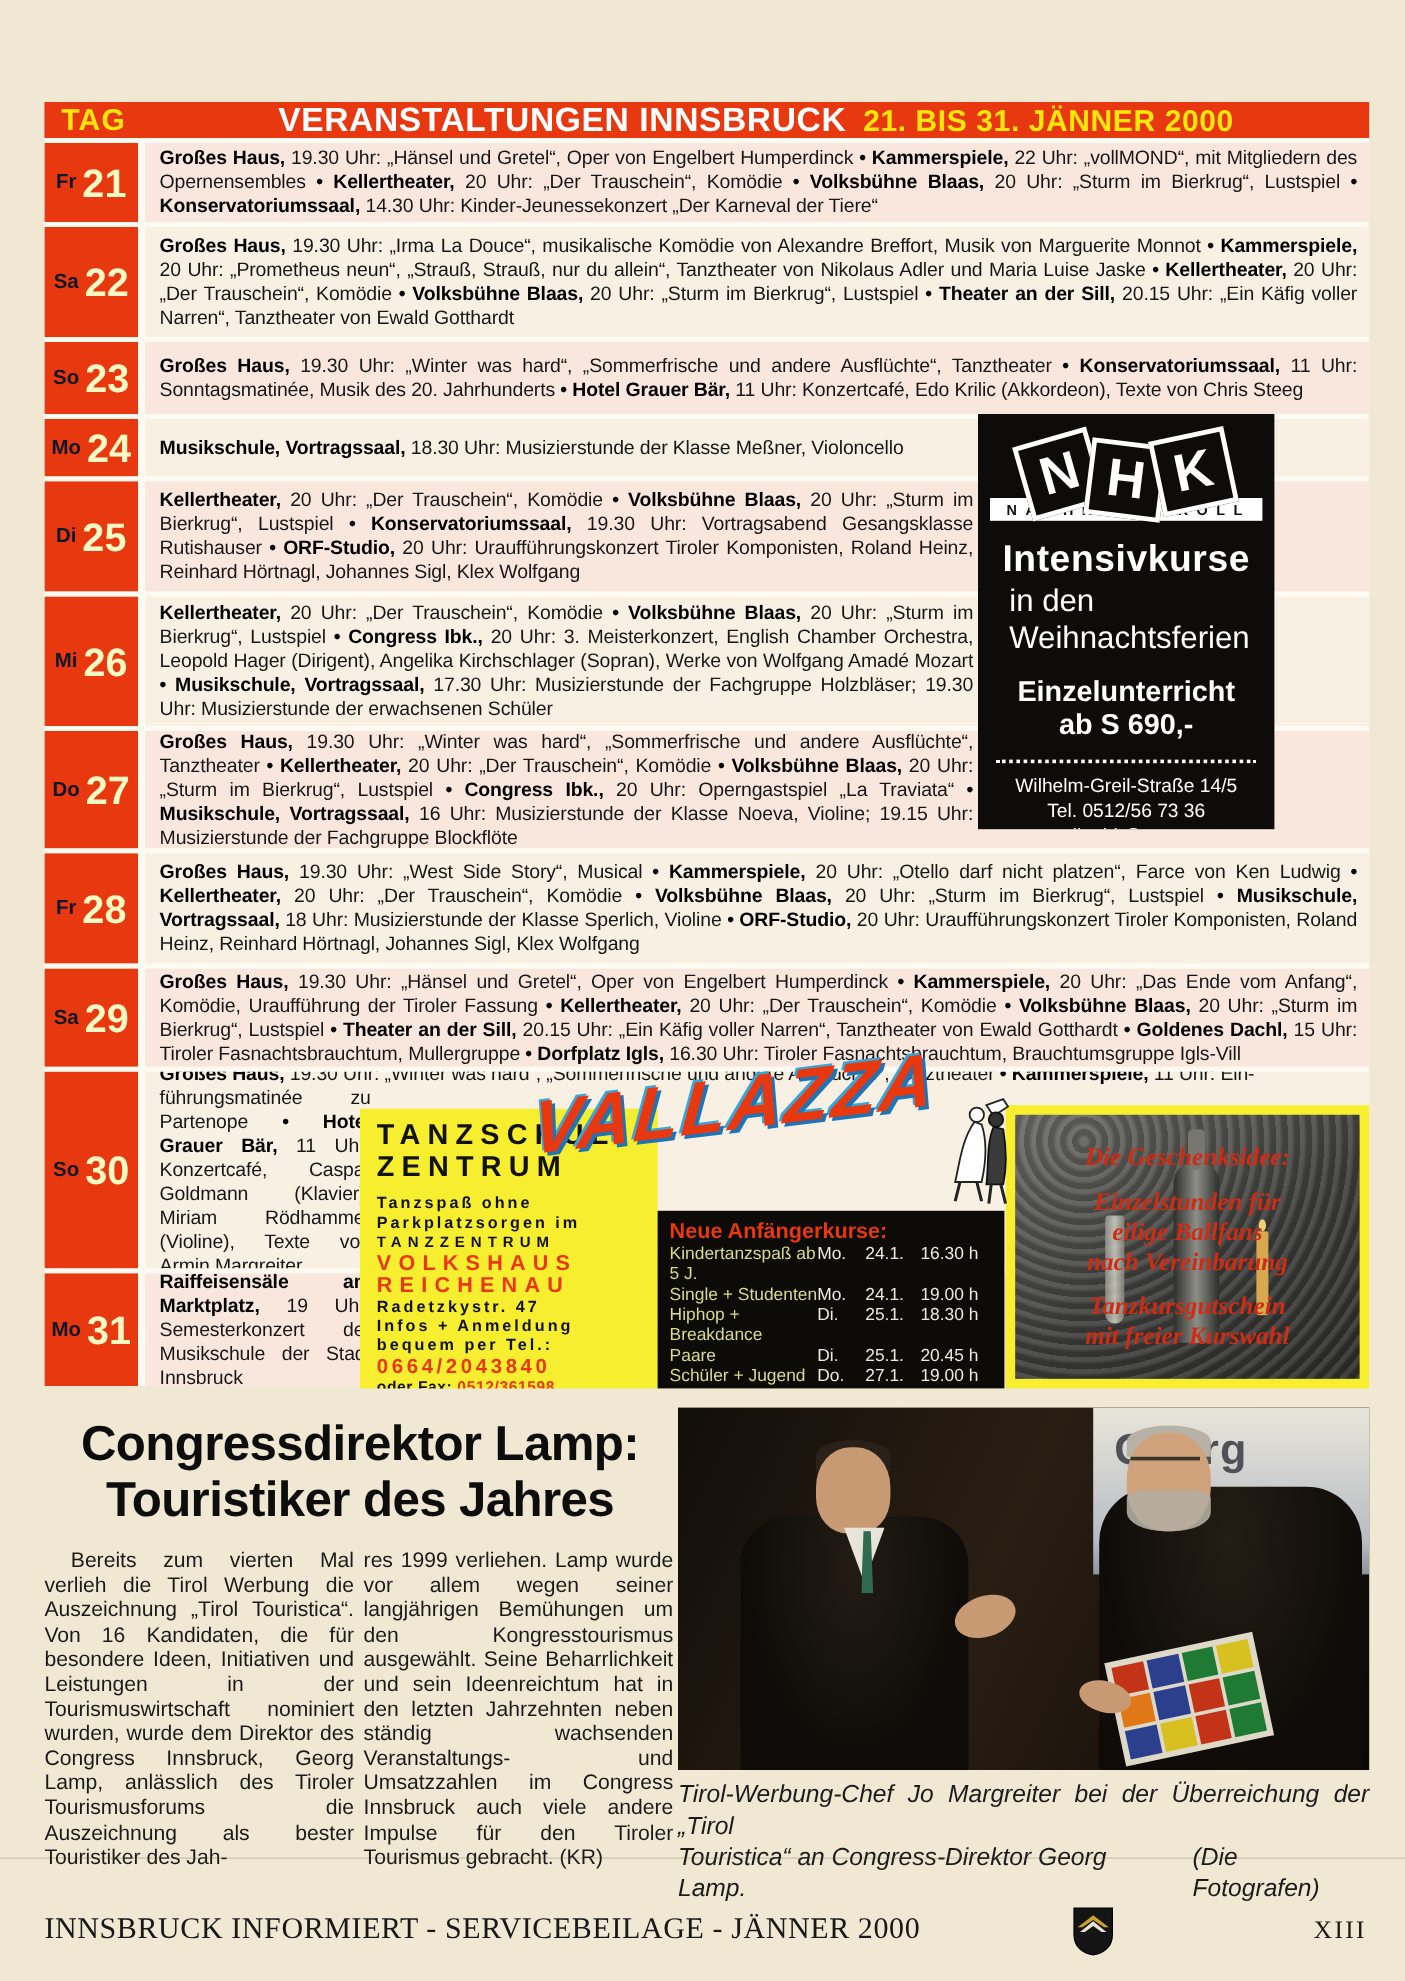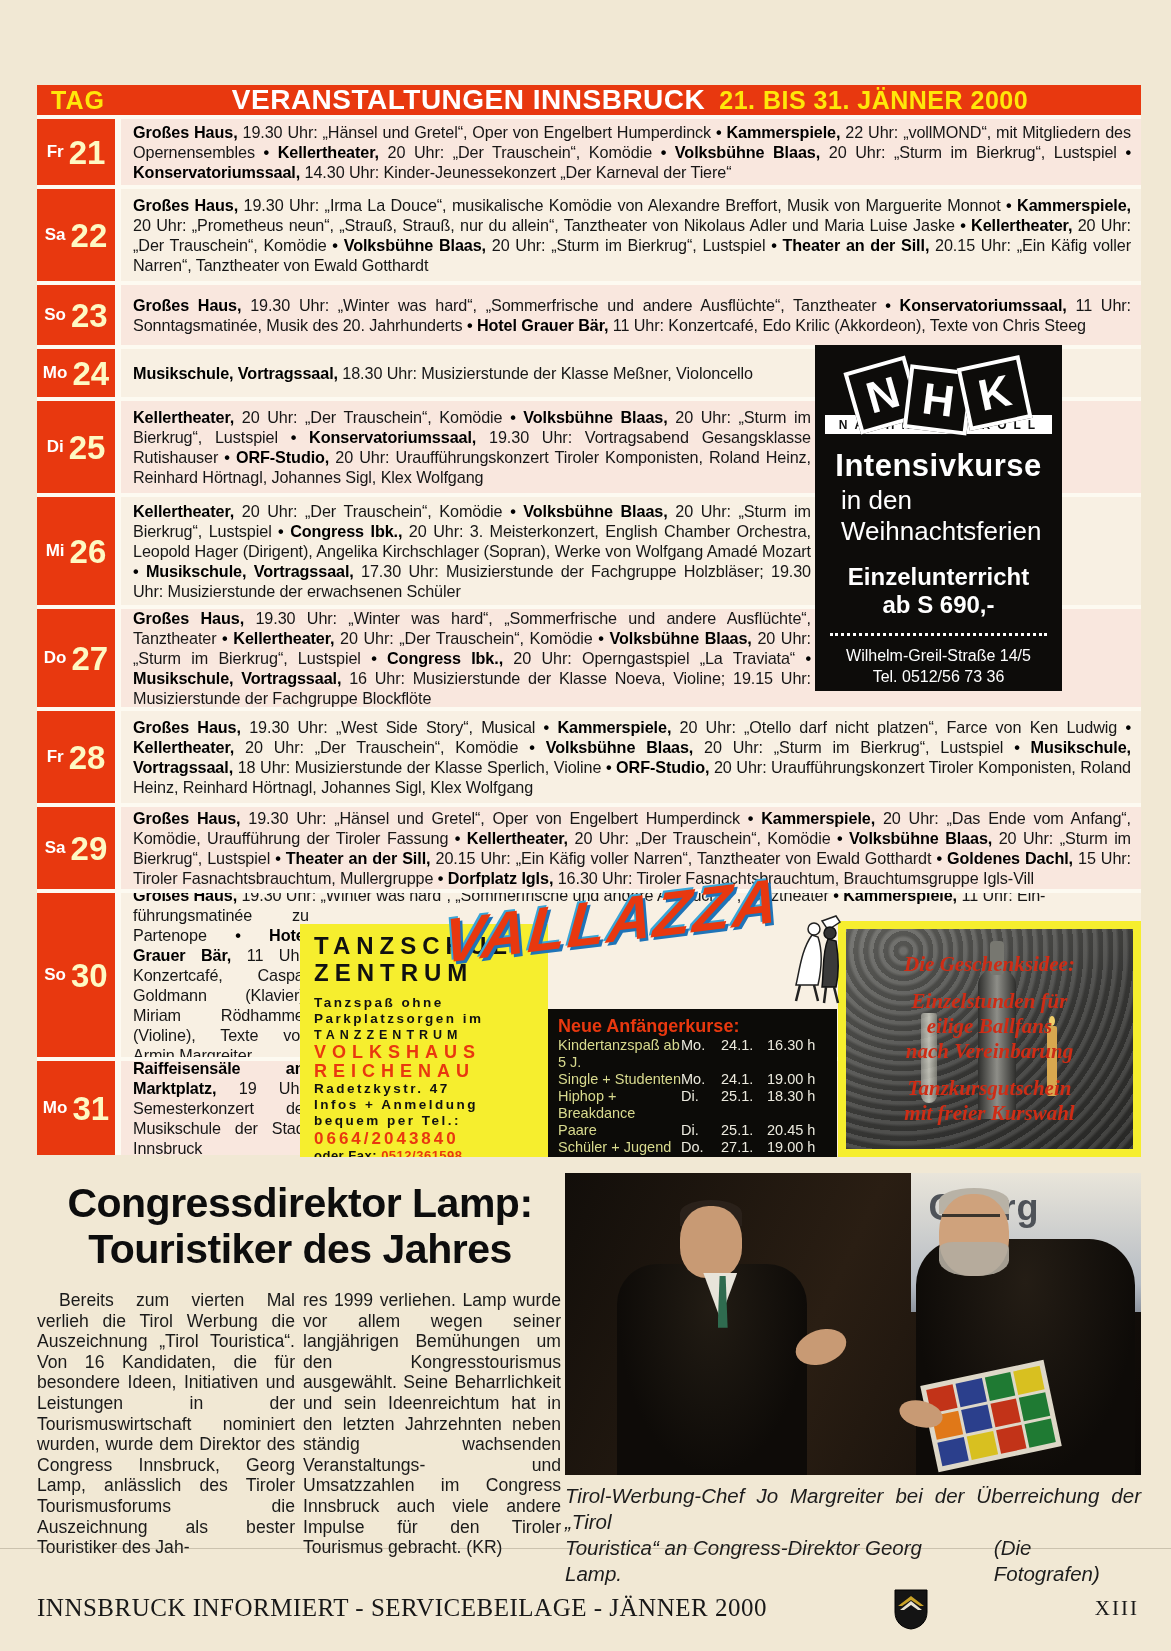--- a/index.html
+++ b/index.html
@@ -8,21 +8,21 @@
         font-family:"Liberation Sans",sans-serif;}
   
   .cal{position:absolute;left:37px;top:85px;width:1104px;background:#fdfaf1;}
   .cal-header{display:flex;align-items:center;height:30px;background:#e8380f;}
   .cal-header .tag{width:82px;text-align:center;color:#ffe70a;font-weight:bold;font-size:25px;letter-spacing:1px;}
   .cal-header .titlewrap{flex:1;text-align:center;}
   .cal-header .t1{color:#fff;font-weight:bold;font-size:28px;letter-spacing:.5px;}
   .cal-header .t2{color:#ffe70a;font-weight:bold;font-size:25px;margin-left:14px;letter-spacing:.5px;}
   .row{display:flex;margin-top:4px;overflow:hidden;}
   .daycell{width:78px;flex:0 0 78px;background:#e8380f;display:flex;align-items:center;justify-content:center;gap:5px;}
-  .daycell .wd{color:#ffffff;font-weight:bold;font-size:17px;}
+  .daycell .wd{color:#0f172a;font-weight:bold;font-size:17px;}
   .daycell .num{color:#fef9c3;font-weight:bold;font-size:33px;line-height:1;}
   .gapcol{width:6px;flex:0 0 6px;background:#fdfaf1;}
   .content{flex:1;display:flex;align-items:center;overflow:hidden;}
   .content .text{width:100%;padding:3px 10px 3px 12px;font-size:16.2px;line-height:20px;
                  letter-spacing:-.1px;color:#161616;text-align:justify;}
   .content b{color:#000;}
   .tintA .content{background:#f9e7de;}
   .tintB .content{background:#f8f0e3;}
   .rh21{height:66px}.rh22{height:92px}.rh23{height:60px}.rh24{height:48px}.rh25{height:92px}
   .rh26{height:108px}.rh27{height:98px}.rh28{height:92px}.rh29{height:82px}.rh30{height:164px}.rh31{height:94px}

